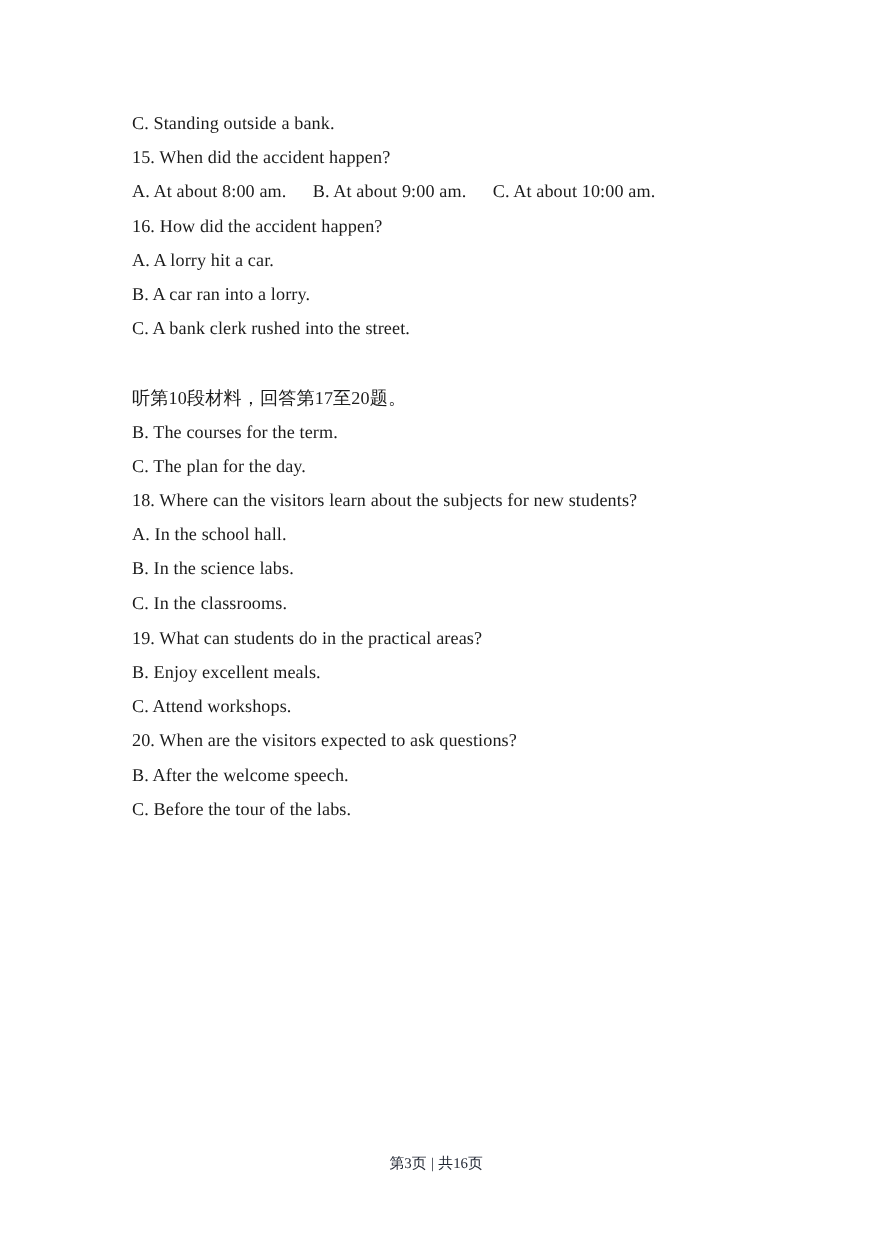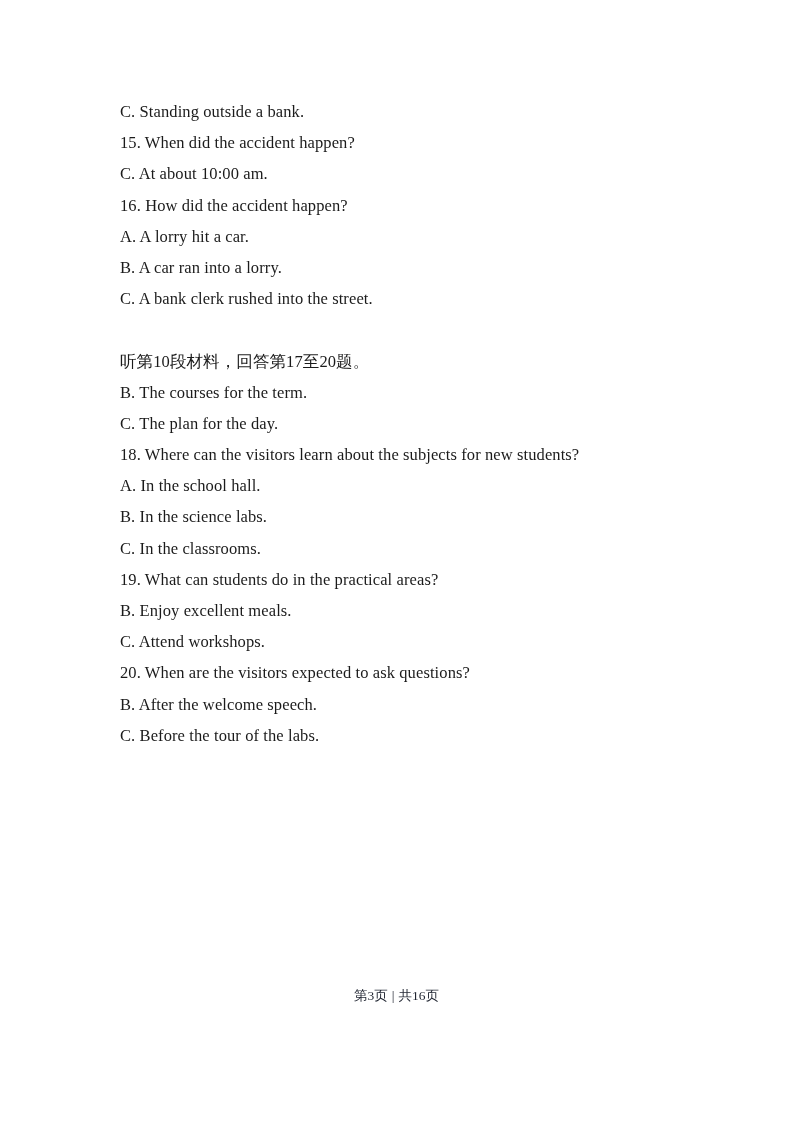--- a/index.html
+++ b/index.html
@@ -29,38 +29,40 @@
     font-size: 16.5px;
     white-space: nowrap;
     letter-spacing: 0.1px;
   }
   .line.spacer { height: 31.2px; }
   .options-row { display: flex; }
   .options-row .seg { margin-right: 24px; }
   .options-row .seg:last-child { margin-right: 16px; }
   .footer {
     position: absolute;
-    top: 986px;
+    top: 1048px;
     left: 0;
     width: 100%;
     text-align: center;
     font-size: 13.5px;
     color: #1f2430;
     line-height: 20px;
   }
   .footer .sep { margin: 0 4px; }
 </style>
 </head>
 <body>
 
 <div class="page">
   <div class="content" id="content">
       <div class="line">C. Standing outside a bank.</div>
       <div class="line">15. When did the accident happen?</div>
       <div class="line options-row">
+        <span class="seg">A. At about 8:00 am.</span>
+        <span class="seg">B. At about 9:00 am.</span>
         <span class="seg">C. At about 10:00 am.</span>
       </div>
       <div class="line">16. How did the accident happen?</div>
       <div class="line">A. A lorry hit a car.</div>
       <div class="line">B. A car ran into a lorry.</div>
       <div class="line">C. A bank clerk rushed into the street.</div>
       <div class="line spacer"></div>
       <div class="line">听第10段材料，回答第17至20题。</div>
       <div class="line">B. The courses for the term.</div>
       <div class="line">C. The plan for the day.</div>

